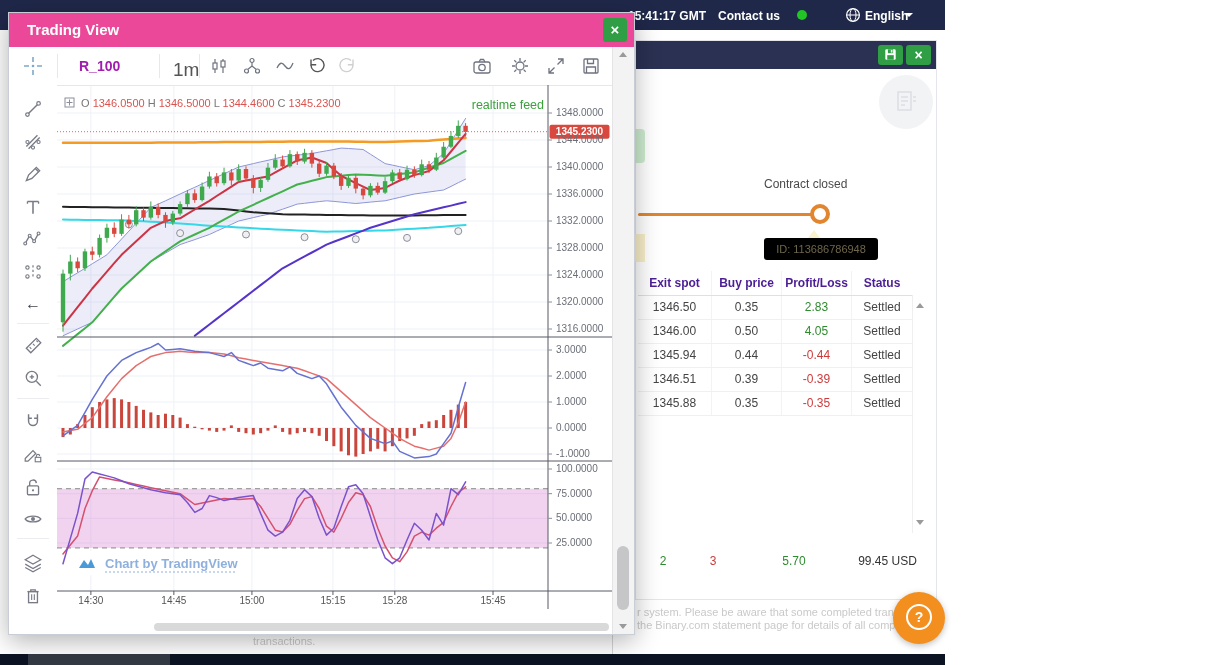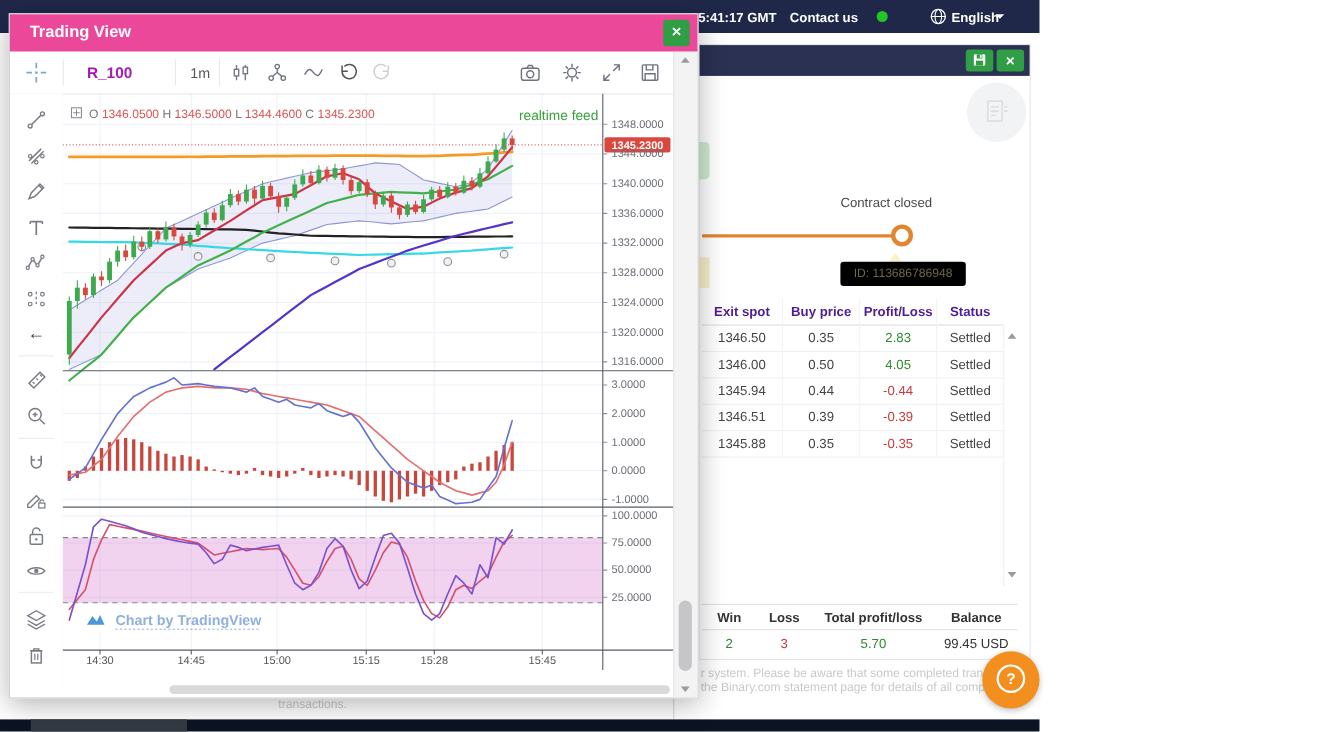--- a/index.html
+++ b/index.html
@@ -53,21 +53,21 @@
   #modal{left:8px;top:12px;width:625px;height:621px;background:#fff;border:1px solid #c9cdd6;box-sizing:content-box;
          box-shadow:0 6px 24px rgba(0,0,0,.3);z-index:50;}
   #titlebar{position:absolute;left:0;top:0;right:0;height:34px;background:#ec4899;}
   #mtitle{position:absolute;left:18px;top:8px;color:#fff;font-size:15px;font-weight:bold;}
   #m-close{position:absolute;right:7px;top:5px;width:24px;height:24px;background:#2f9e44;border-radius:3px;color:#fff;
            font-weight:bold;font-size:15px;text-align:center;line-height:24px;cursor:pointer;}
   #toolbar{position:absolute;left:0;top:34px;width:603px;height:38px;border-bottom:1px solid #e0e3eb;background:#fff;}
   .tsep{position:absolute;top:7px;width:1px;height:24px;background:#e8e8ec;}
   .ticon{position:absolute;top:9px;width:20px;height:20px;}
   #symtxt{position:absolute;left:70px;top:11px;font-size:14px;font-weight:bold;color:#a21caf;}
-  #intervaltxt{position:absolute;left:164px;top:12px;font-size:13px;color:#555;}
+  #intervaltxt{position:absolute;left:164px;top:12px;font-size:19px;color:#555;}
   #tools{position:absolute;left:0;top:72px;width:48px;bottom:10px;border-right:1px solid #f0f0f2;background:#fff;}
   .ltool{position:absolute;left:14px;width:20px;height:20px;}
   .lsep{position:absolute;left:8px;width:32px;height:1px;background:#ececf0;}
   .arrowchar{font-size:16px;font-weight:bold;color:#3e424a;line-height:20px;text-align:center;}
   #chartwrap{position:absolute;left:48px;top:72px;width:555px;height:541px;}
   #bstrip{position:absolute;left:0;top:524px;width:555px;height:17px;background:#f7f8fa;border-top:1px solid #e0e3eb;
           display:flex;justify-content:flex-end;align-items:center;padding-right:4px;box-sizing:border-box;}
   .bb-item{color:#8a8a8a;font-size:11px;padding:0 9px;line-height:15px;}
   .bb-item+.bb-item{border-left:1px solid #ddd;}
   #vscroll{position:absolute;right:0;top:34px;width:22px;bottom:0;background:#f3f3f4;border-left:1px solid #e4e4e6;box-sizing:border-box;}
@@ -163,26 +163,20 @@
           <div>Settled</div>
         </div>
       </div>
   </div>
   <div id="tscroll">
     <div class="tri-up" style="top:8px"></div>
     <div class="tri-dn" style="bottom:8px"></div>
   </div>
 
   <div id="stable">
-    <div class="s-head" id="shead">
-        <div>Win</div>
-        <div>Loss</div>
-        <div>Total profit/loss</div>
-        <div>Balance</div>
-      </div>
     <div class="s-row" id="srow">
         <div class="pos">2</div>
         <div class="neg">3</div>
         <div class="pos">5.70</div>
         <div>99.45 USD</div>
       </div>
   </div>
 </div>
 
 <div class="abs" id="help-btn">

